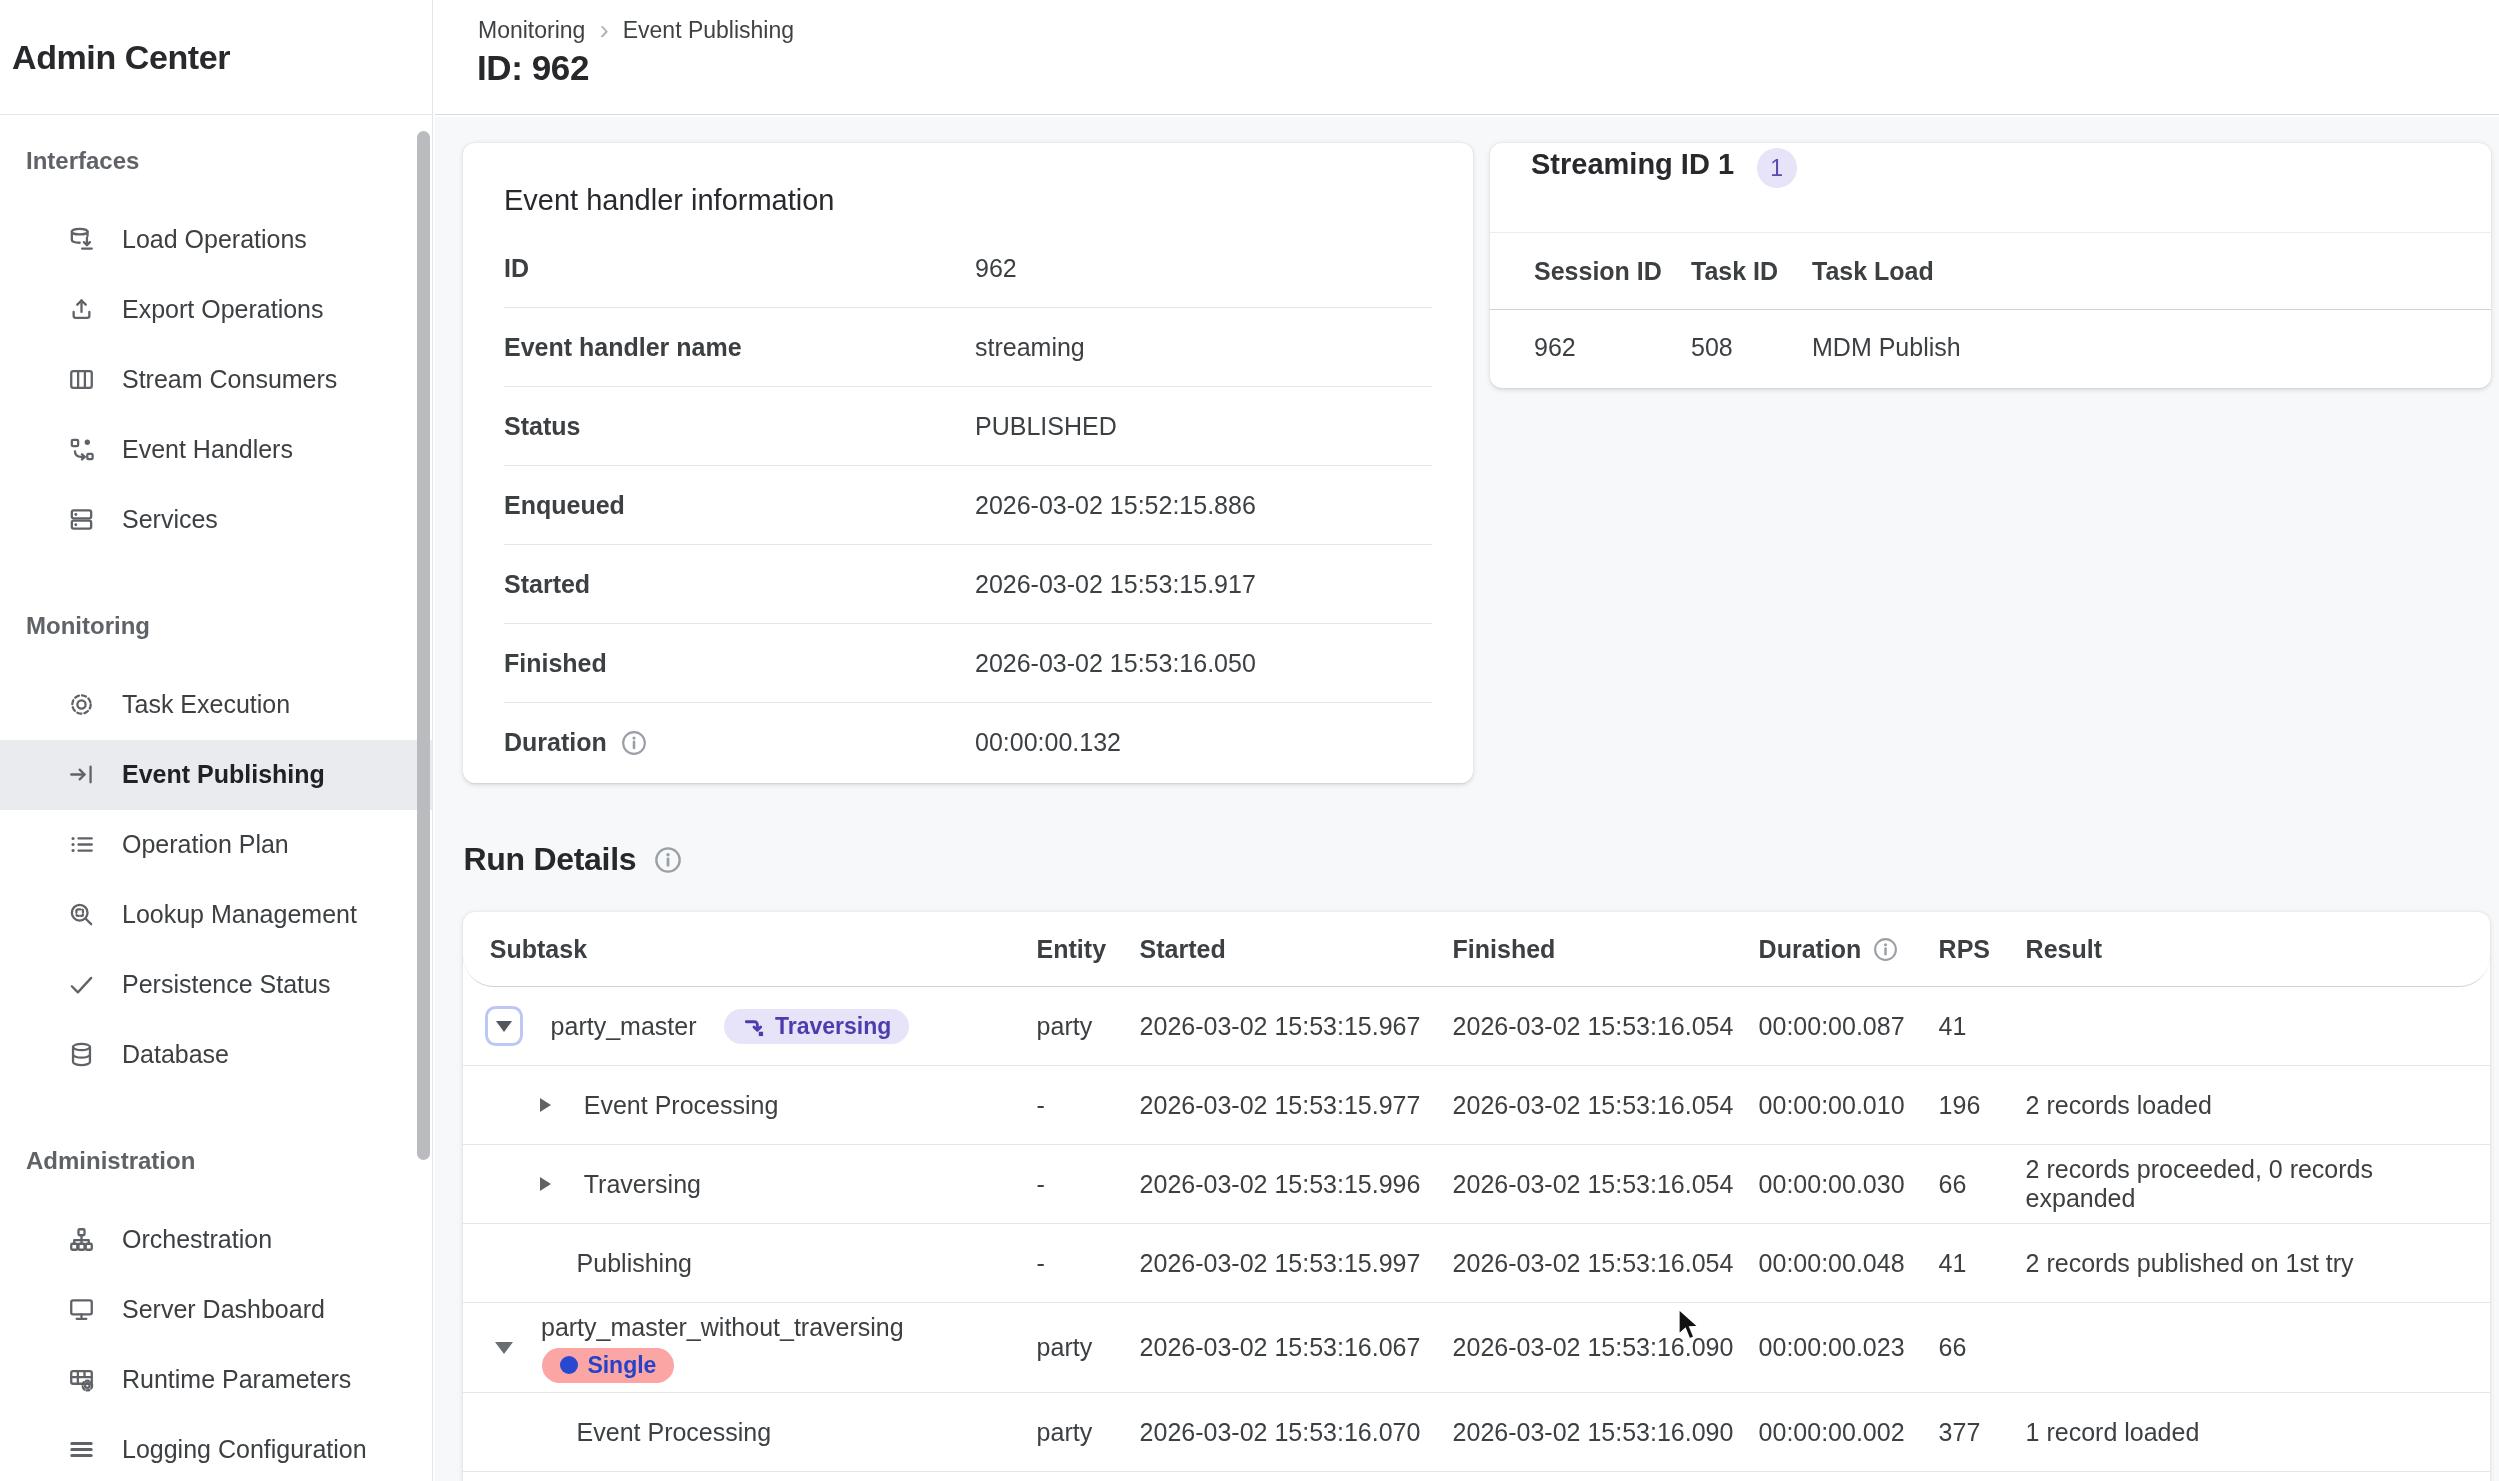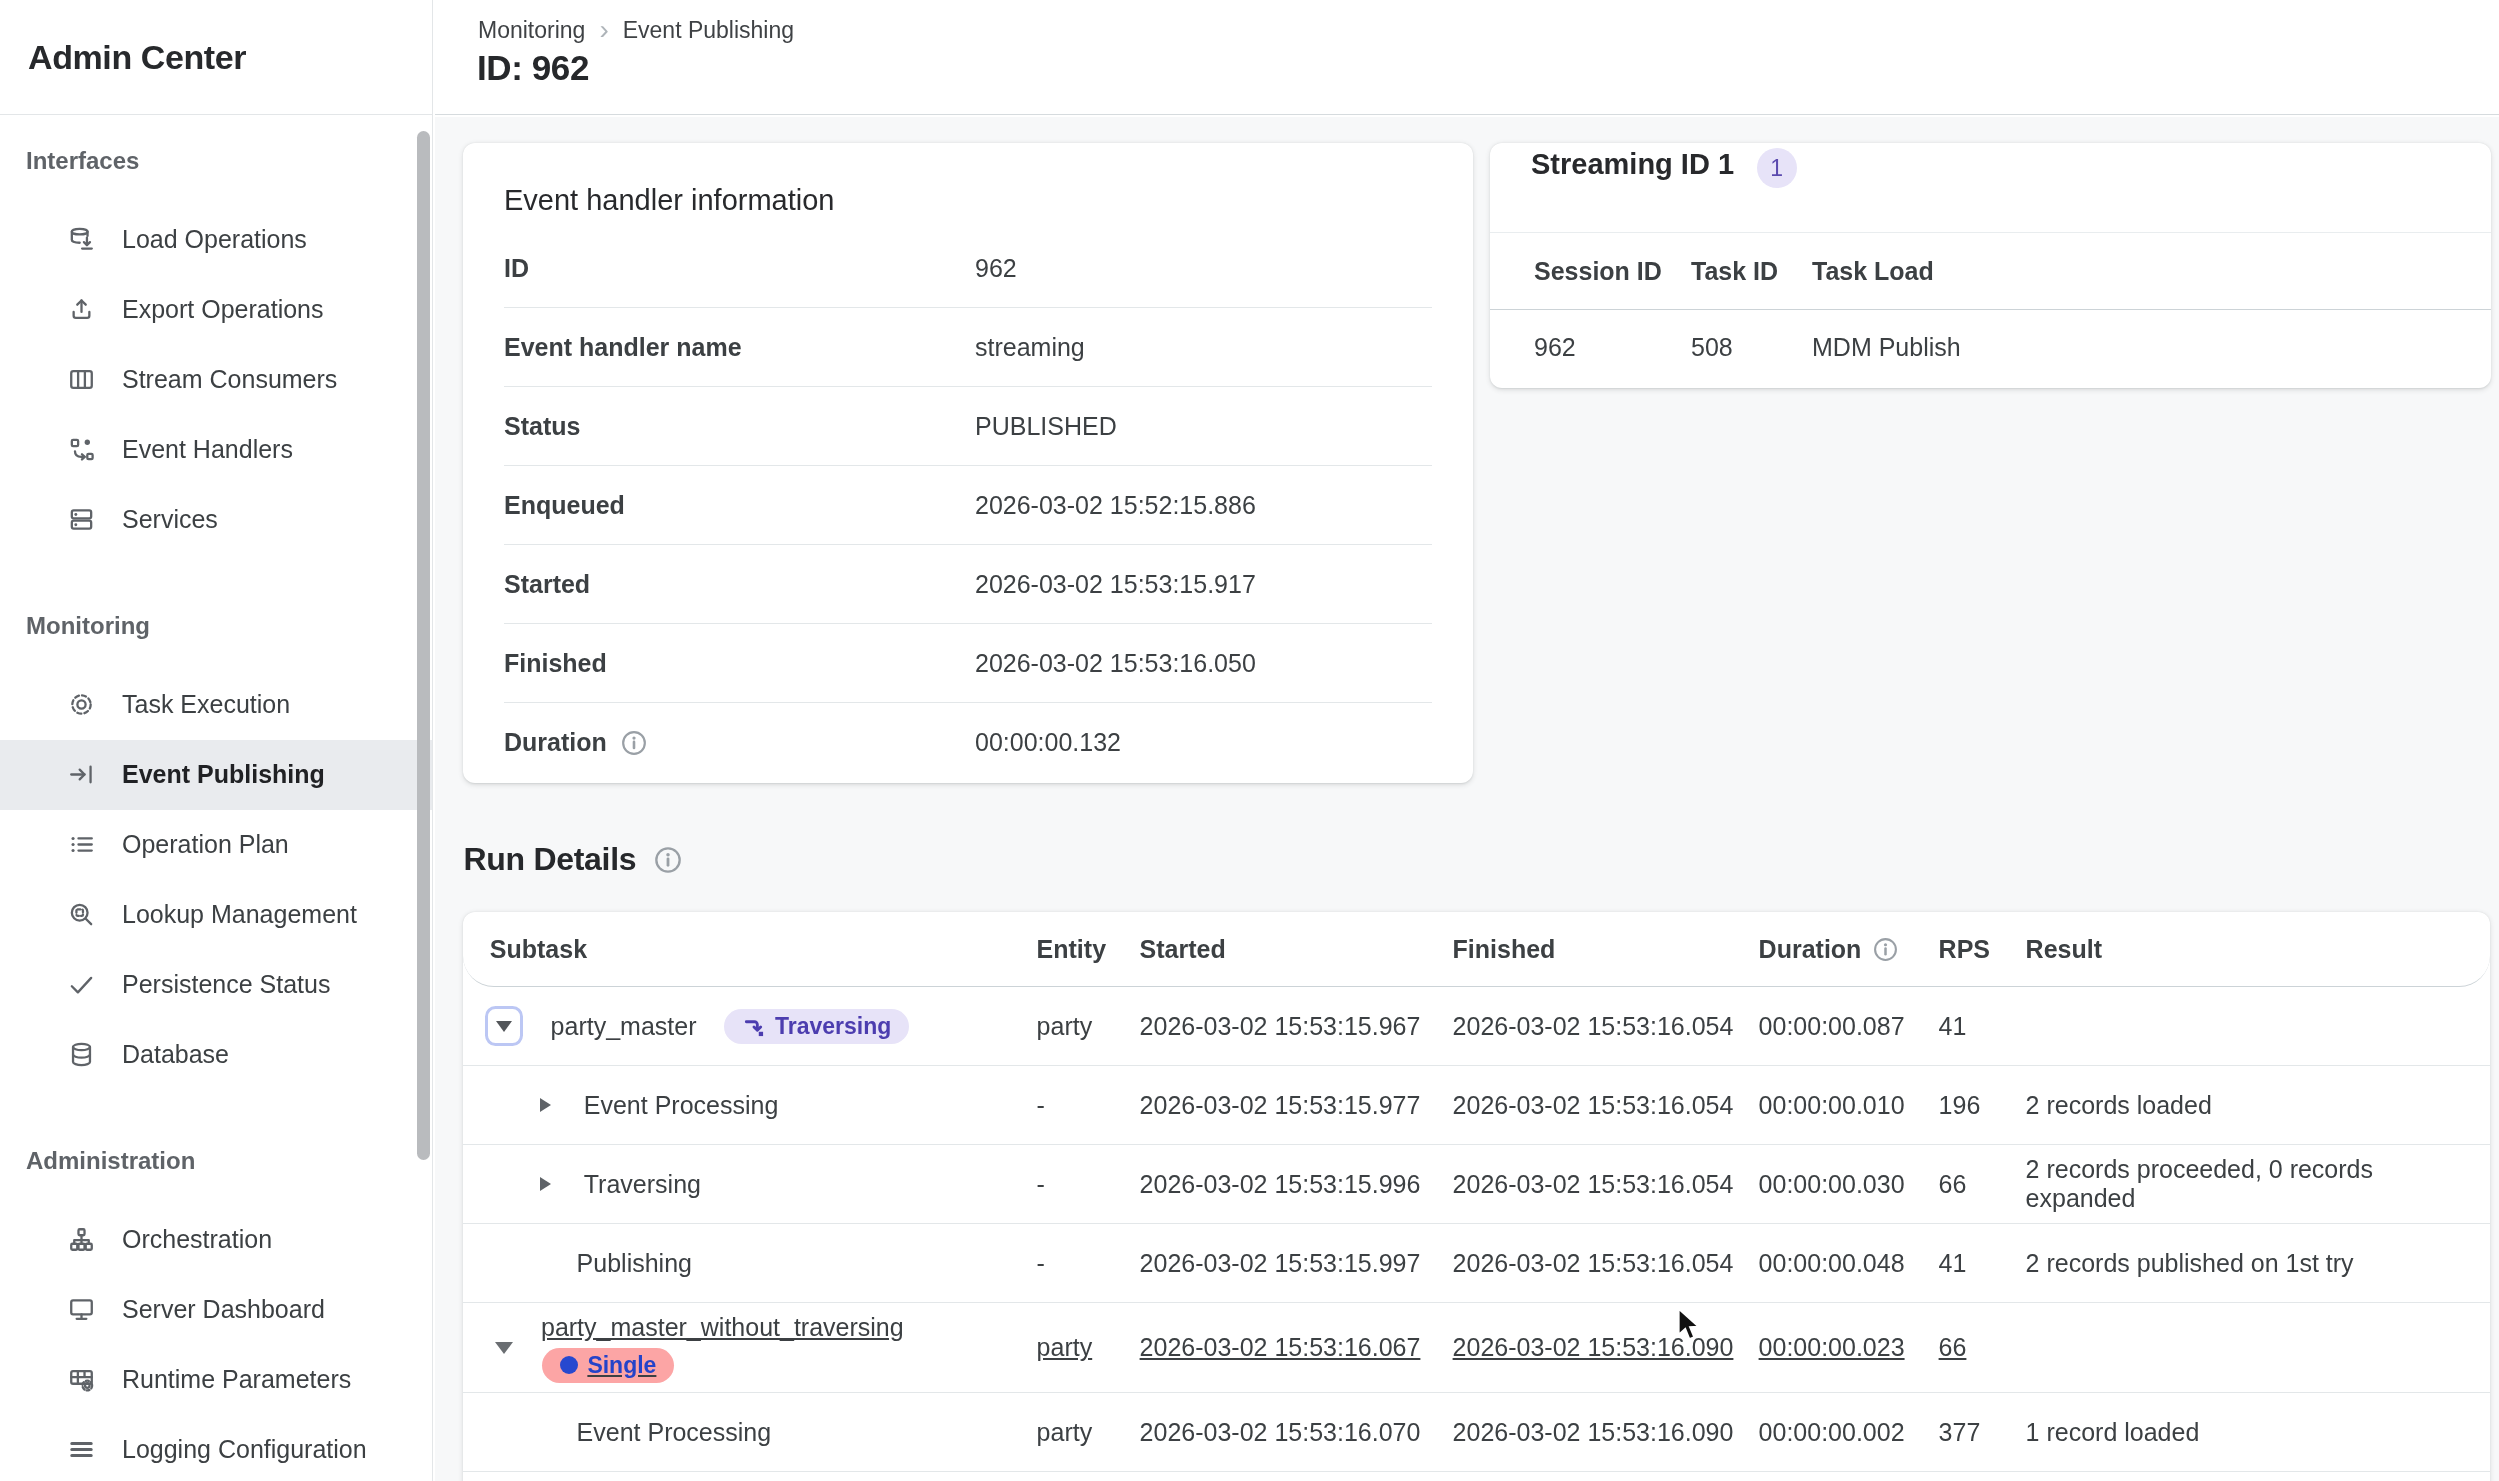--- a/index.html
+++ b/index.html
@@ -6,21 +6,21 @@
   html,body { width:2500px; height:1481px; }
   body {
     font-family: "Liberation Sans", "DejaVu Sans", sans-serif;
     color:#3c4043; background:#fff; overflow:hidden; position:relative;
   }
   svg { display:block; }
   .icon24 { width:29px; height:29px; stroke:#5f6368; fill:none; stroke-width:1.9; stroke-linecap:round; stroke-linejoin:round; flex:none; }
 
   
   .sidebar { position:absolute; left:0; top:0; width:433px; height:1481px; background:#fff; border-right:1.7px solid #e3e6e8; }
-  .sidebar-header { height:115px; border-bottom:1.7px solid #e3e6e8; display:flex; align-items:center; padding-left:28px; }
+  .sidebar-header { height:115px; border-bottom:1.7px solid #e3e6e8; display:flex; align-items:center; padding-left:12px; }
   .app-title { font-size:34px; font-weight:700; color:#27292c; letter-spacing:-0.4px; }
   .side-nav { padding-top:0; }
   .side-label { margin:54px 0 26px; padding-left:26px; height:35px; display:flex; align-items:center; font-size:24px; font-weight:600; color:#5f6368; }
   .side-label.first { margin-top:28.5px; }
   .side-item { display:flex; align-items:center; height:70px; padding-left:67px; gap:26px; font-size:25px; color:#3c4043; cursor:pointer; }
   .side-item.selected { background:#e9ebee; font-weight:700; color:#202124; }
   .scroll-thumb { position:absolute; right:1.7px; top:131px; width:13px; height:1029px; border-radius:7px; background:#b9bbbe; }
 
   
   .main-header { position:absolute; left:435px; right:0; top:0; height:115px; background:#fff; border-bottom:1.7px solid #d6dbde; }
@@ -52,21 +52,21 @@
   .stream-row { height:74px; }
 
   
   .run-title-row { position:absolute; left:28.5px; top:724px; display:flex; align-items:center; gap:17.3px; }
   .run-title { font-size:32px; font-weight:700; color:#26282b; letter-spacing:-0.3px; }
   #run-card { left:28px; top:795px; right:10.4px; height:605px; overflow:hidden; }
   .run-row { display:grid; grid-template-columns:552px 103px 313px 306px 180px 87px 1fr; align-items:center; padding-left:21.6px; font-size:25px; color:#3c4043; }
   .run-head { height:75px; border-bottom:1.7px solid #ccd3d7; font-weight:600;border-radius:31px; }
   .run-head .cell { display:flex; align-items:center; gap:12px; }
   .run-body-row { height:79px; border-bottom:1.7px solid #e3e7e9; }
-  .run-body-row.tall { height:90px;text-decoration:underline; }
+  .run-body-row.tall { height:90px; }
   .subtask-cell { display:flex; align-items:center; gap:28px; }
   .expander-btn { width:38px; height:40px; flex:none; background:#fff; border:3.5px solid #bcc7f4; border-radius:10.4px; display:flex; align-items:center; justify-content:center; cursor:pointer; }
   .tri-down { width:0; height:0; border-left:8.6px solid transparent; border-right:8.6px solid transparent; border-top:11.2px solid #53565a; }
   .tri-down-plain { width:0; height:0; border-left:9.5px solid transparent; border-right:9.5px solid transparent; border-top:12px solid #6a6e72; flex:none; cursor:pointer; }
   .tri-right { width:0; height:0; border-top:7.8px solid transparent; border-bottom:7.8px solid transparent; border-left:11.2px solid #5f6368; flex:none; cursor:pointer; }
   .indent1 { margin-left:55px; }
   .indent-text { margin-left:92px; }
   .badge { display:inline-flex; align-items:center; gap:9.5px; height:35px; padding:0 18px; border-radius:18px; background:#e7e3f8; color:#4c3daf; font-size:23px; font-weight:600; white-space:nowrap; }
   .badge.single { background:#fca5a5; color:#2443c9; }
   .dot-blue { width:18px; height:18px; border-radius:50%; background:#2748cf; flex:none; }

